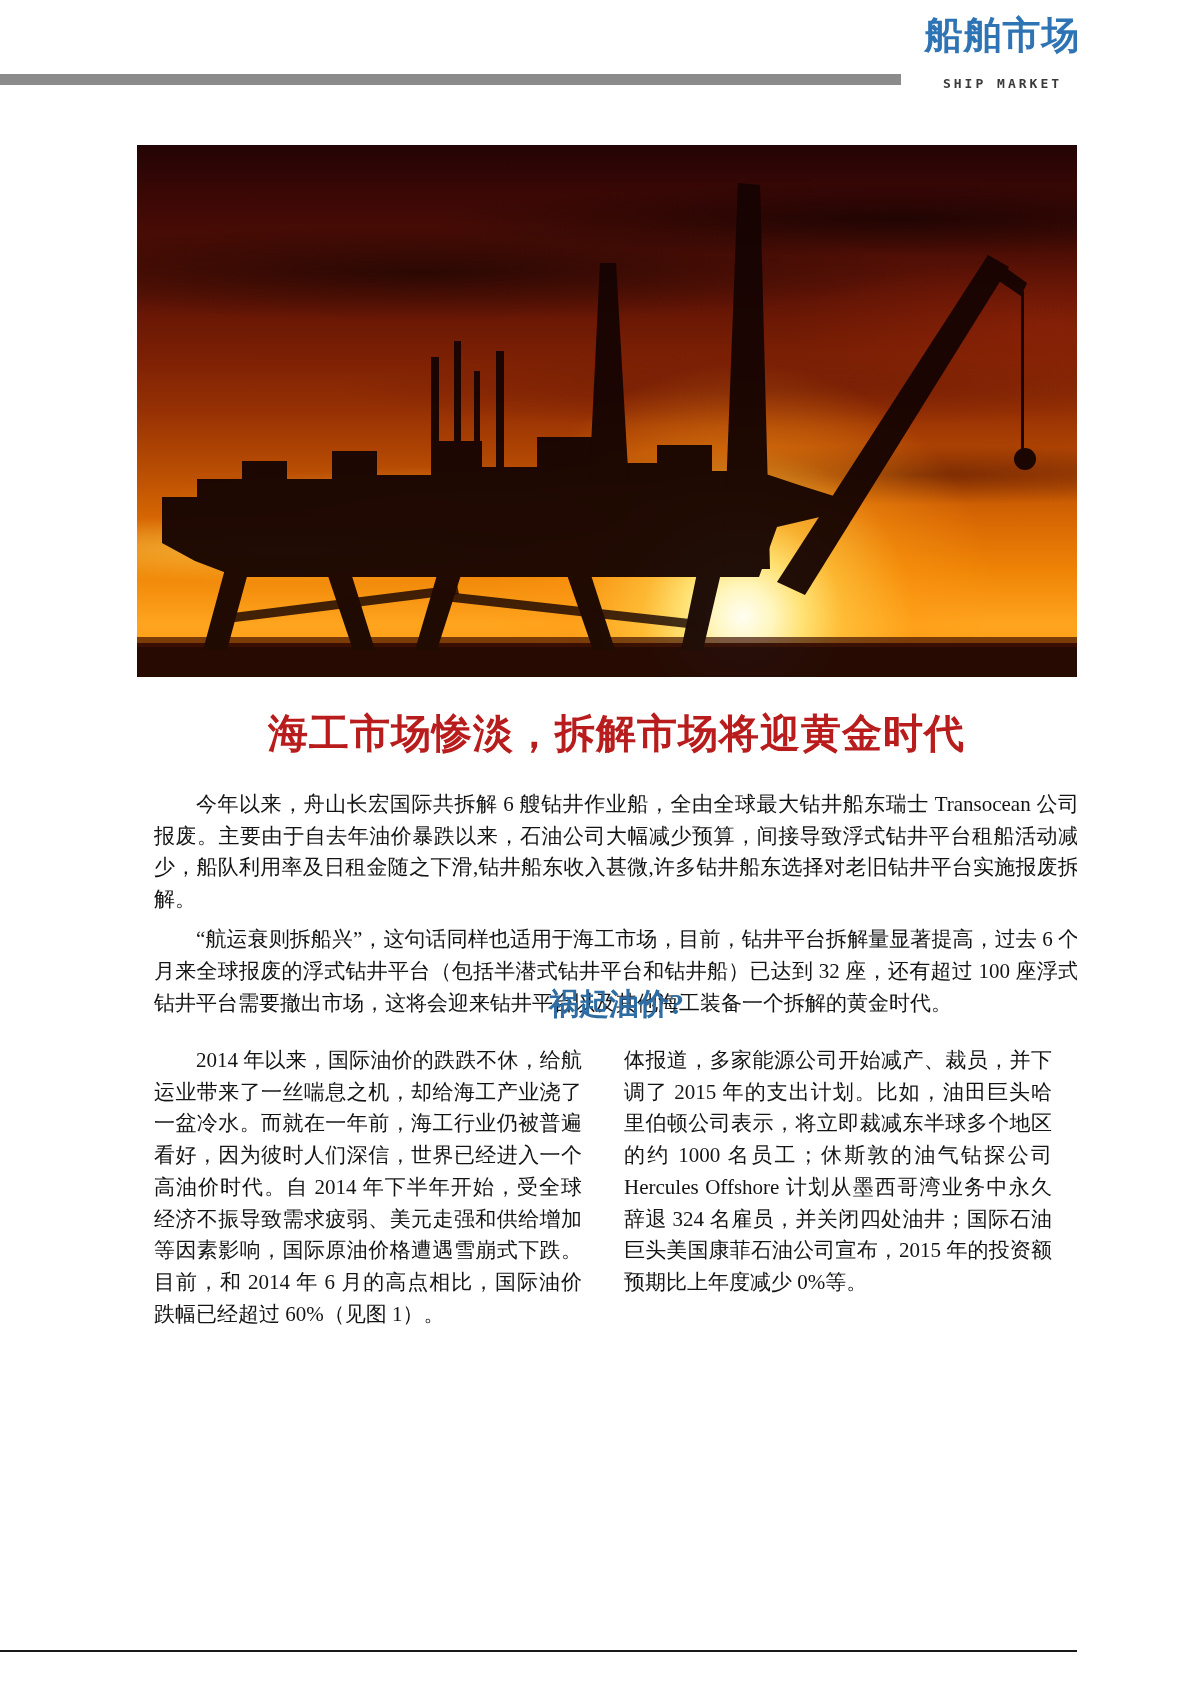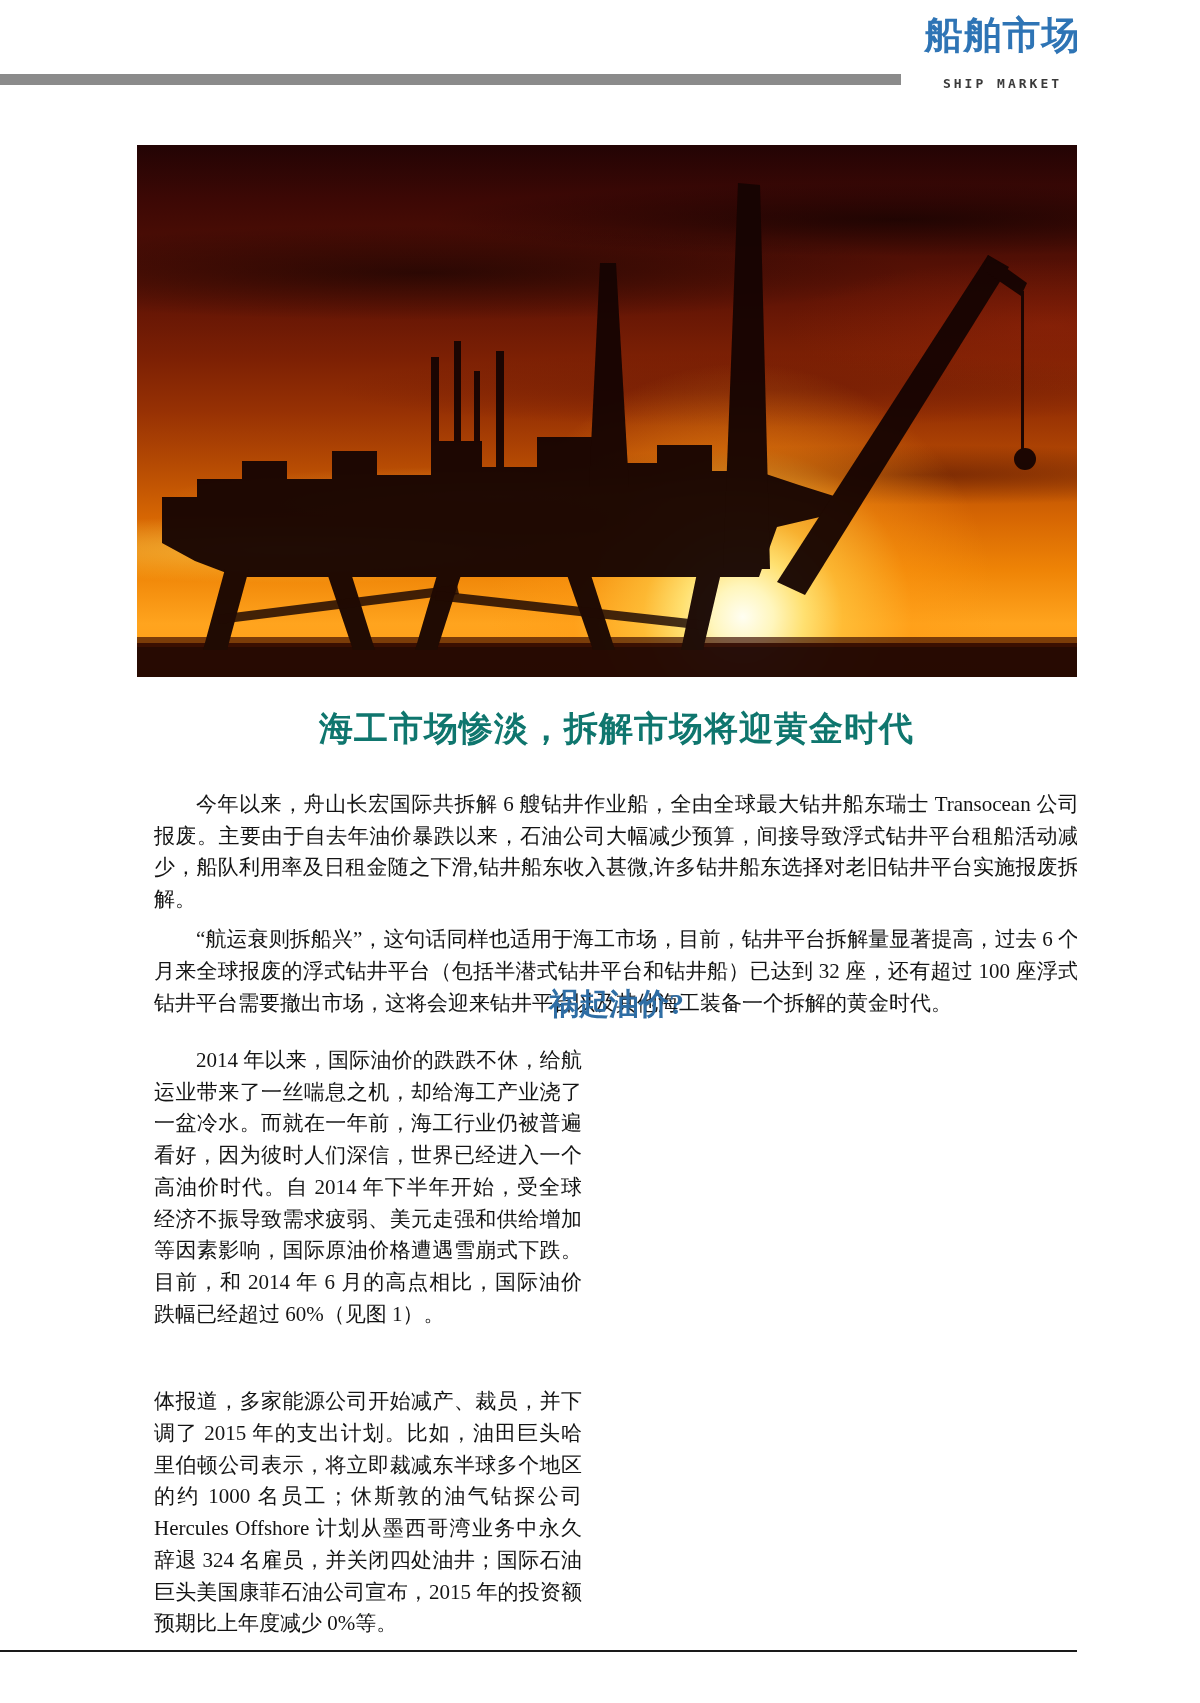--- a/index.html
+++ b/index.html
@@ -31,26 +31,26 @@
       radial-gradient(ellipse 40% 18% at 96% 34%, rgba(175,45,10,0.35), rgba(175,45,10,0) 70%),
       radial-gradient(ellipse 70% 12% at 30% 24%, rgba(14,2,2,0.6), rgba(14,2,2,0) 75%),
       radial-gradient(ellipse 70% 10% at 80% 14%, rgba(10,1,1,0.6), rgba(10,1,1,0) 70%),
       linear-gradient(to bottom,#230404 0%,#3c0805 10%,#4e0e05 20%,#641505 30%,#7c2004 40%,
           #973104 50%,#b54a03 60%,#d66603 70%,#ef8406 80%,#ffa41e 90%,#ff9d14 100%);}
   .photo svg{position:absolute;left:0;top:0;width:100%;height:100%;}
 
   
   .article-title{left:145px;top:706px;width:943px;text-align:center;
       font-family:"Liberation Sans","DejaVu Sans",sans-serif;font-weight:bold;
-      font-size:34px;color:#0f766e;letter-spacing:1px;}
+      font-size:40px;color:#b91c1c;letter-spacing:1px;}
   .intro{left:145px;top:780px;width:943px;font-size:21px;line-height:31.6px;
       text-align:justify;color:#141414;}
   .section-heading{left:145px;top:984px;width:943px;text-align:center;
       font-weight:bold;font-size:30px;color:#2e6da4;}
-  .columns{left:145px;top:1036px;width:938px;display:flex;gap:38px;flex-direction:column;}
+  .columns{left:145px;top:1036px;width:938px;display:flex;gap:24px;}
   .col{width:446px;font-size:21px;line-height:31.7px;text-align:justify;color:#141414;}
   p{margin:9px;}
   p.indent{text-indent:2em;}
   p.no-indent{text-indent:0;}
 
   
   .footer-hline{left:0;top:1650px;width:1181px;height:2px;background:#1a1a1a;}
   .footer-vline{left:1122px;top:1512px;width:2px;height:191px;background:#1a1a1a;}
   .footer-credit{top:1660px;left:0;width:1042px;text-align:right;
       font-family:"Liberation Sans","DejaVu Sans",sans-serif;font-weight:bold;

